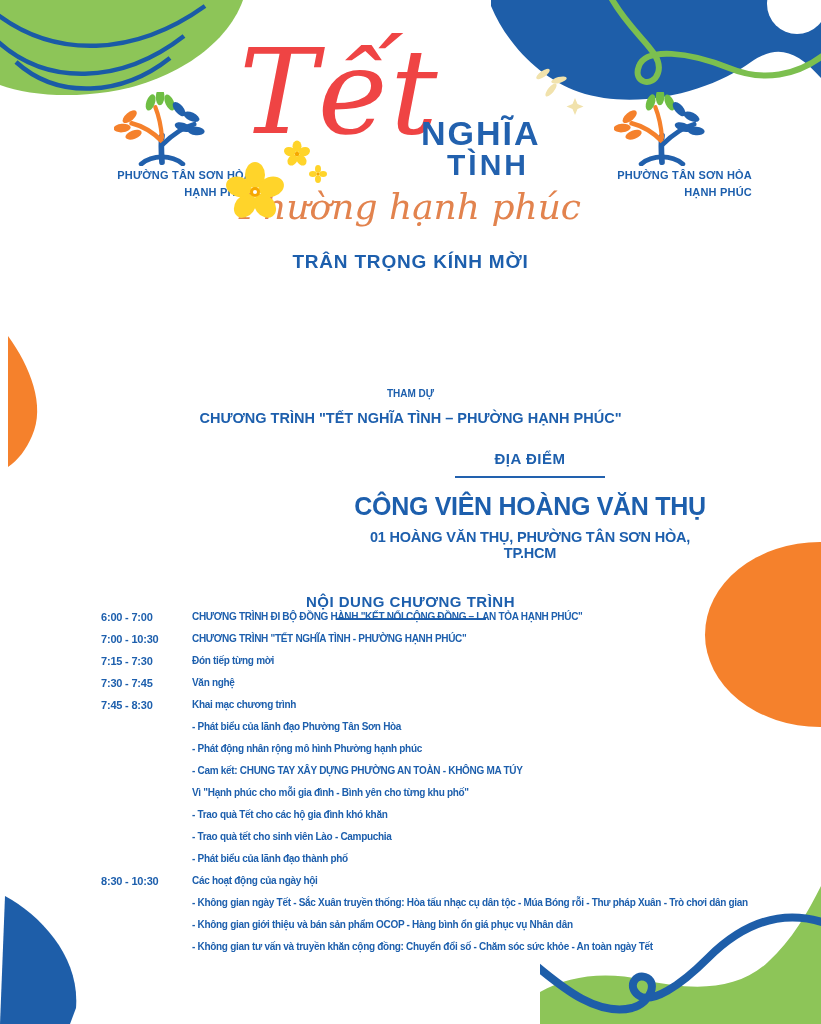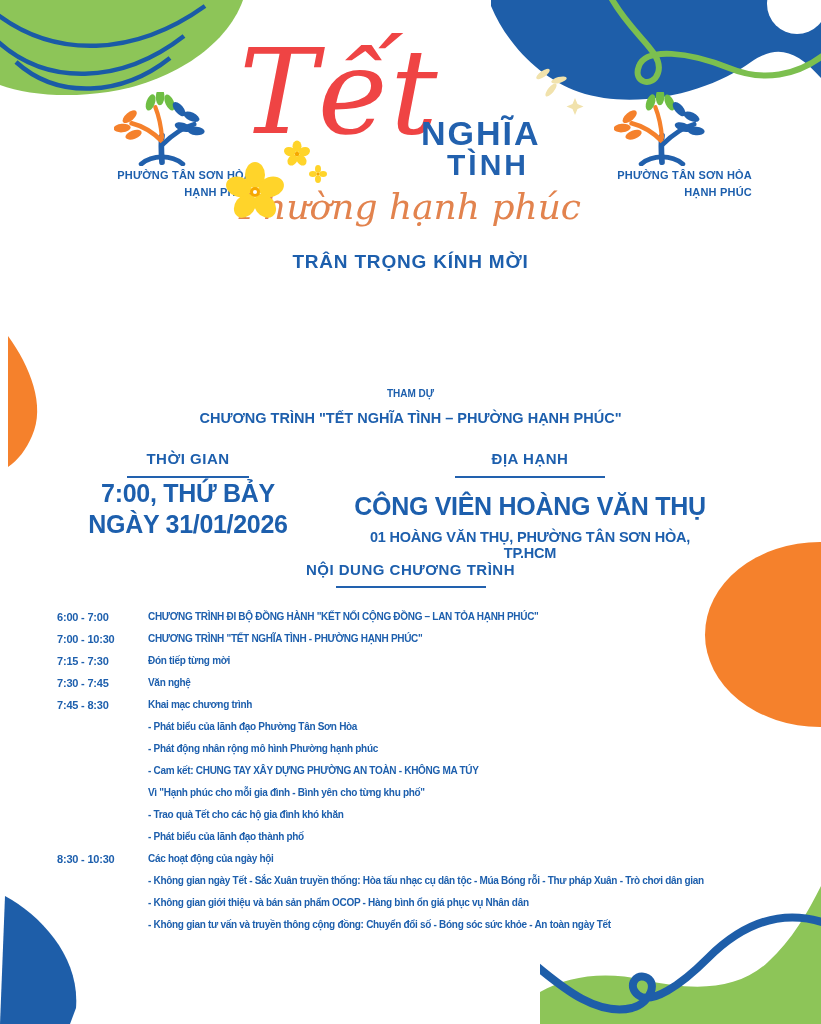--- a/index.html
+++ b/index.html
@@ -37,25 +37,25 @@
   .col-heading{font-size:15px;font-weight:bold;letter-spacing:.5px;}
   .col-rule{height:0;border-top:2px solid #2261ae;margin:9px auto 0 auto;}
   .rule-time{width:122px;}
   .rule-venue{width:150px;}
   .big-line{font-size:25px;font-weight:800;line-height:31px;letter-spacing:-0.3px;}
   .col-time .big-line:first-of-type{margin-top:15px;}
   .col-venue .big-line{margin-top:13px;}
   .venue-address{font-size:14.5px;font-weight:bold;margin-top:7px;letter-spacing:-0.2px;}
 
   .agenda-heading-wrap{position:absolute;left:0;top:561px;width:100%;text-align:center;}
-  .agenda-heading{font-size:15px;font-weight:bold;letter-spacing:.5px;}
+  .agenda-heading{font-size:15px;font-weight:bold;letter-spacing:.5px;margin-top:32px;}
   .agenda-rule{width:150px;height:0;border-top:2px solid #2261ae;margin:8px auto 0 auto;}
 
   .agenda{position:absolute;left:0;top:606px;width:821px;}
-  .agenda-row{display:flex;align-items:center;line-height:22px;}
+  .agenda-row{display:flex;align-items:center;line-height:22px;padding-left:44px;}
   .agenda-time{flex:none;width:91px;padding-left:57px;font-size:11px;font-weight:bold;letter-spacing:-0.2px;}
   .agenda-text{flex:1;font-size:10px;font-weight:bold;letter-spacing:-0.3px;white-space:nowrap;overflow:hidden;}
 </style>
 </head>
 <body>
 
 <div class="poster">
 
   <svg class="decor" style="left:0;top:0" width="250" height="105" viewBox="0 0 250 105">
     <defs>
@@ -197,29 +197,23 @@
           <path d="M50 34 l2.5 6 6 2.5 -6 2.5 -2.5 6 -2.5 -6 -6 -2.5 6 -2.5 Z"></path>
         </g>
       </svg>
     </div>
 
     <div class="kinh-moi">TRÂN TRỌNG KÍNH MỜI</div>
 
     <div class="tham-du">THAM DỰ</div>
     <div class="program-line">CHƯƠNG TRÌNH "TẾT NGHĨA TÌNH – PHƯỜNG HẠNH PHÚC"</div>
 
-    <div class="col col-time">
-      <div class="col-heading">THỜI GIAN</div>
-      <div class="col-rule rule-time"></div>
-      <div class="big-line">7:00, THỨ BẢY</div>
-      <div class="big-line">NGÀY 31/01/2026</div>
-    </div>
 
     <div class="col col-venue">
-      <div class="col-heading">ĐỊA HẠNH</div>
+      <div class="col-heading">ĐỊA ĐIỂM</div>
       <div class="col-rule rule-venue"></div>
       <div class="big-line">CÔNG VIÊN HOÀNG VĂN THỤ</div>
       <div class="venue-address">01 HOÀNG VĂN THỤ, PHƯỜNG TÂN SƠN HÒA, TP.HCM</div>
     </div>
 
     <div class="agenda-heading-wrap">
       <div class="agenda-heading">NỘI DUNG CHƯƠNG TRÌNH</div>
       <div class="agenda-rule"></div>
     </div>
 
@@ -260,34 +254,38 @@
         <div class="agenda-row">
           <div class="agenda-time"></div>
           <div class="agenda-text">Vì "Hạnh phúc cho mỗi gia đình - Bình yên cho từng khu phố"</div>
         </div>
         <div class="agenda-row">
           <div class="agenda-time"></div>
           <div class="agenda-text">- Trao quà Tết cho các hộ gia đình khó khăn</div>
         </div>
         <div class="agenda-row">
           <div class="agenda-time"></div>
+          <div class="agenda-text">- Trao quà tết cho sinh viên Lào - Campuchia</div>
+        </div>
+        <div class="agenda-row">
+          <div class="agenda-time"></div>
           <div class="agenda-text">- Phát biểu của lãnh đạo thành phố</div>
         </div>
         <div class="agenda-row">
           <div class="agenda-time">8:30 - 10:30</div>
           <div class="agenda-text">Các hoạt động của ngày hội</div>
         </div>
         <div class="agenda-row">
           <div class="agenda-time"></div>
           <div class="agenda-text">- Không gian ngày Tết - Sắc Xuân truyền thống: Hòa tấu nhạc cụ dân tộc - Múa Bóng rỗi - Thư pháp Xuân - Trò chơi dân gian</div>
         </div>
         <div class="agenda-row">
           <div class="agenda-time"></div>
           <div class="agenda-text">- Không gian giới thiệu và bán sản phẩm OCOP - Hàng bình ổn giá phục vụ Nhân dân</div>
         </div>
         <div class="agenda-row">
           <div class="agenda-time"></div>
-          <div class="agenda-text">- Không gian tư vấn và truyền thông cộng đồng: Chuyển đổi số - Bóng sóc sức khỏe - An toàn ngày Tết</div>
+          <div class="agenda-text">- Không gian tư vấn và truyền khăn cộng đồng: Chuyển đổi số - Chăm sóc sức khỏe - An toàn ngày Tết</div>
         </div>
       </div>
 
   </div>
 </div>
 
 </body></html>

